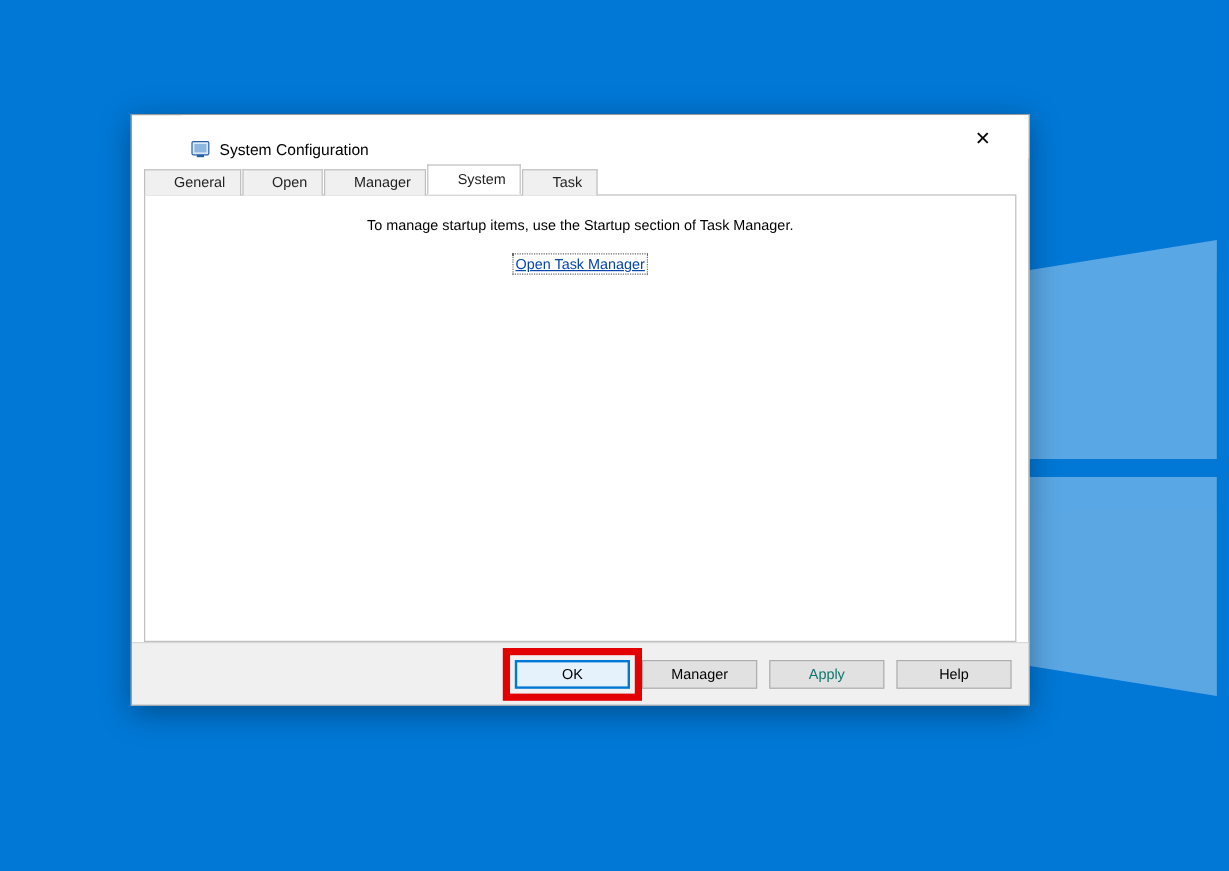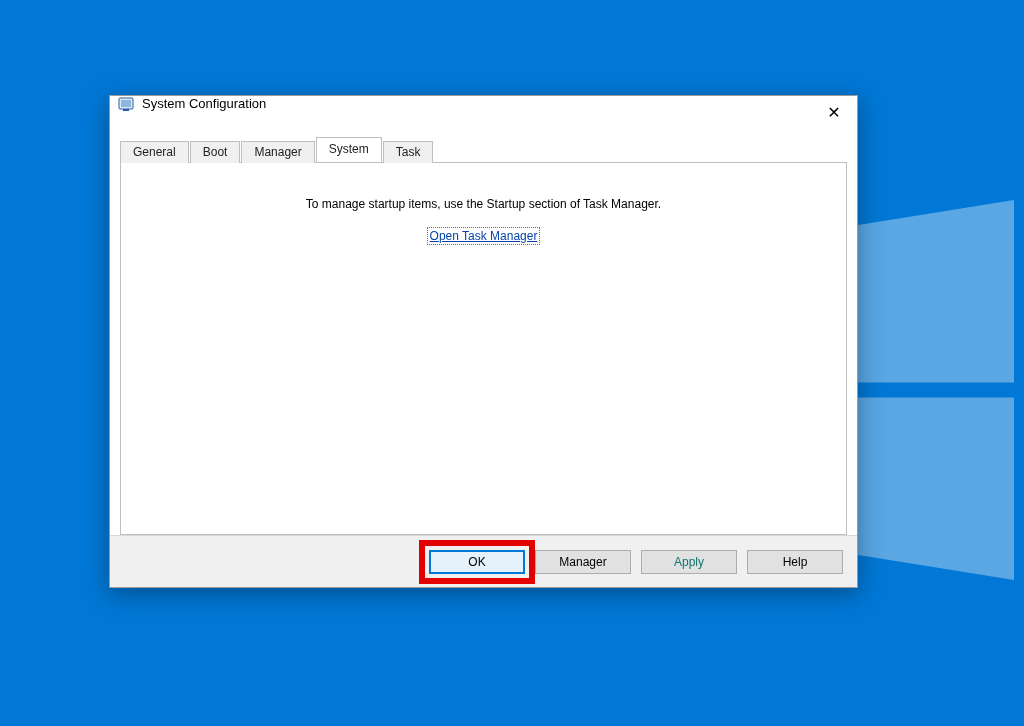--- a/index.html
+++ b/index.html
@@ -33,23 +33,24 @@
     height: 493px;
     background: #ffffff;
     border: 1px solid #9b9b9b;
     box-shadow: 0 6px 24px rgba(0,0,0,0.35);
     display: flex;
     flex-direction: column;
   }
   .titlebar {
     height: 36px;
     display: flex;
-    align-items: flex-start;
-    padding: 0 0 0 8px;
-    background: #ffffff;
+    align-items: flex-end;
+    padding: 0 15px 0 8px;
+    background: #ffffff;
+    margin-left: 41px;
   }
   .titlebar-icon {
     width: 16px;
     height: 16px;
     margin-right: 8px;
     display: inline-flex;
     align-items: center;
     justify-content: center;
   }
   .titlebar-title {
@@ -74,21 +75,21 @@
     display: flex;
     flex-direction: column;
   }
   .tabstrip {
     display: flex;
     align-items: flex-end;
     height: 24px;
     position: relative;
   }
   .tab {
-    padding: 3px 12px 4px 12px;
+    padding: 3px 12px 4px 24px;
     margin-right: 1px;
     background: #f0f0f0;
     border: 1px solid #bfbfbf;
     border-bottom: none;
     position: relative;
     top: 1px;
     font-size: 12px;
     color: #222;
     cursor: pointer;
     margin-top: 32px;
@@ -104,21 +105,21 @@
   .tab-panel {
     flex: 1;
     border: 1px solid #bfbfbf;
     background: #ffffff;
     padding: 18px 12px;
     text-align: center;
   }
   .panel-message {
     color: #000;
     font-size: 12px;
-    margin-top: 16px;
+    margin-top: 0;
   }
   .panel-link {
     margin-top: 16px;
     display: inline-block;
     color: #0645ad;
     text-decoration: underline;
     border: 1px dotted #6a6a6a;
     padding: 1px 2px;
     font-size: 12px;
     cursor: pointer;
@@ -187,21 +188,21 @@
     </span>
     <span class="titlebar-title">System Configuration</span>
     <div class="titlebar-close">
       <span>✕</span>
     </div>
   </div>
 
   <div class="client">
     <div class="tabstrip">
       <div class="tab">General</div>
-      <div class="tab">Boot</div>
+      <div class="tab">Open</div>
       <div class="tab">Manager</div>
       <div class="tab active">System</div>
       <div class="tab">Task</div>
     </div>
     <div class="tab-panel">
       <div class="panel-message">To manage startup items, use the Startup section of Task Manager.</div>
       <a class="panel-link">Open Task Manager</a>
     </div>
   </div>
 

